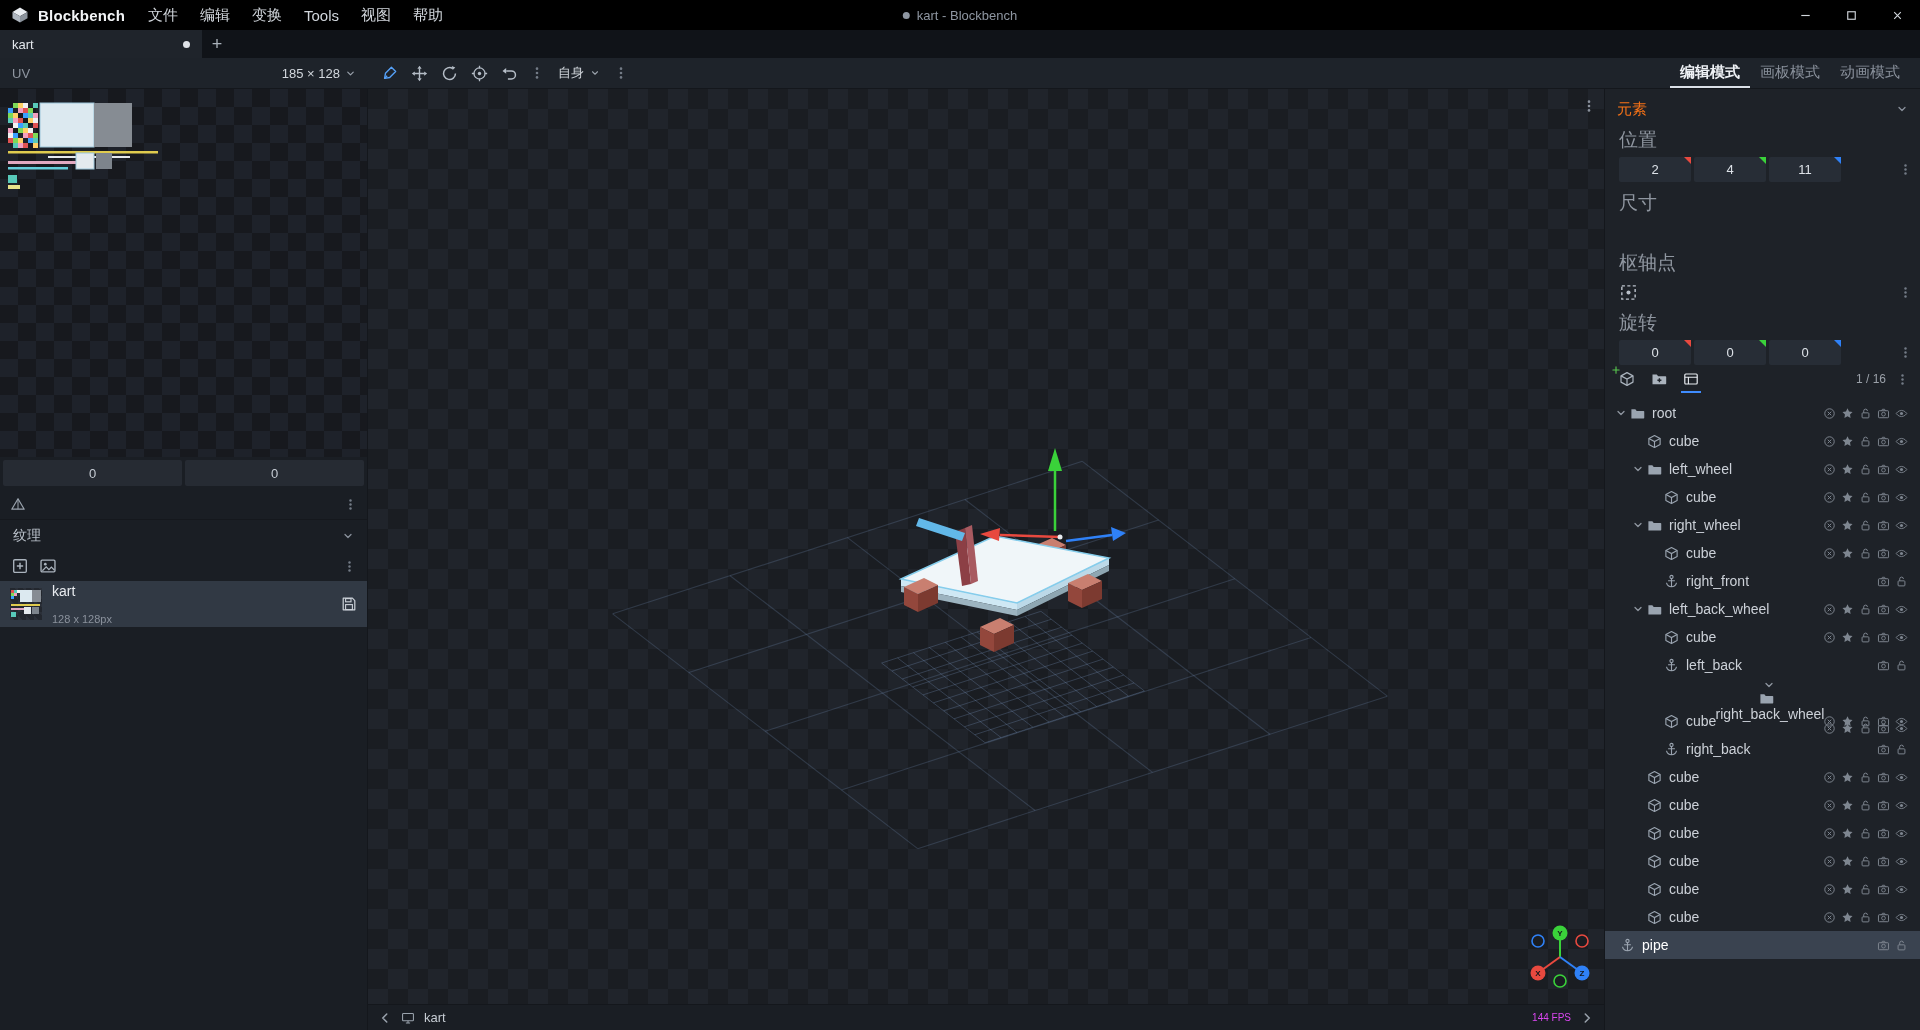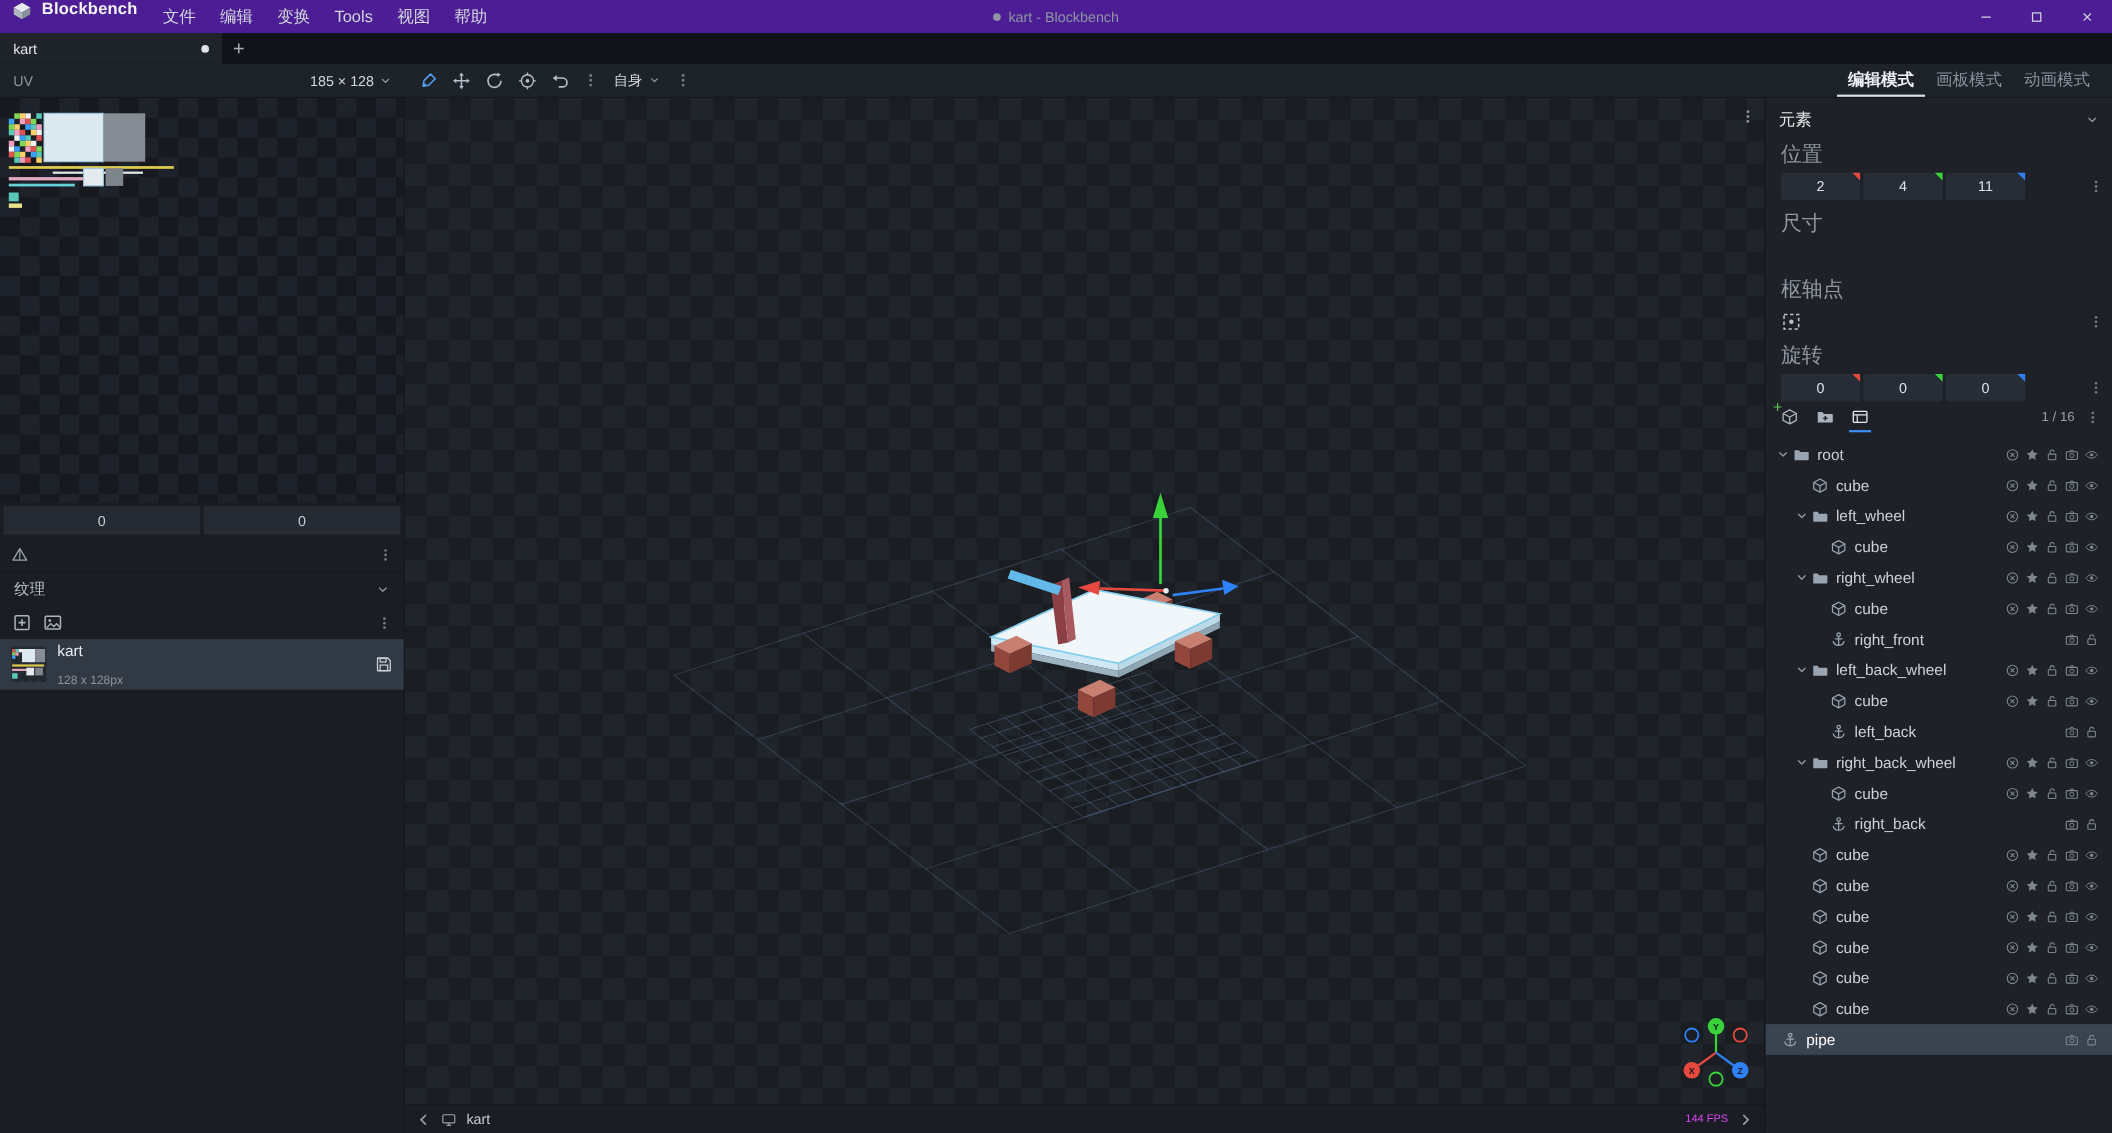--- a/index.html
+++ b/index.html
@@ -1,21 +1,21 @@
 <!DOCTYPE html>
 <html><head>
 <meta charset="utf-8">
 <style>
   *{box-sizing:border-box;margin:0;padding:0}
   html,body{width:1920px;height:1030px;overflow:hidden;background:#17191d;
     font-family:"Liberation Sans","DejaVu Sans",sans-serif;color:#cfd4dc}
   svg{display:block}
 
   
-  #titlebar{position:absolute;top:0;left:0;right:0;height:30px;display:flex;background:#4c1d95;z-index:6}
+  #titlebar{position:absolute;top:0;left:0;right:0;height:30px;display:flex;align-items:center;background:#000000;z-index:6}
   .logo{width:20px;height:20px;margin:0 8px 0 10px}
   .appname{font-size:15px;font-weight:700;color:#f2f4f6;letter-spacing:.2px}
   #menubar{display:flex;margin-left:12px;height:100%}
   .menu-item{padding:0 11px;display:flex;align-items:center;font-size:15px;color:#d2d7dd;cursor:default}
   .win-title{position:absolute;left:50%;top:0;height:30px;transform:translateX(-50%);display:flex;align-items:center;gap:7px;color:#8e96a1;font-size:13px}
   .win-title .dot{width:7px;height:7px;border-radius:50%;background:#8e96a1}
   .win-controls{margin-left:auto;display:flex;height:100%}
   .win-btn{width:46px;height:100%;display:flex;align-items:center;justify-content:center;color:#d2d7dd}
   .win-btn svg{width:15px;height:15px}
 
@@ -78,21 +78,21 @@
   #vp-dots{position:absolute;top:10px;right:8px;width:14px;height:14px;color:#8a919c}
   #vp-bar{position:absolute;left:0;right:0;bottom:0;height:26px;background:#1a1e24;display:flex;align-items:center;gap:9px;padding:0 10px;border-top:1px solid #14171c}
   #vp-bar .lbl{font-size:13px;color:#c6ccd3}
   #vp-bar .fps{margin-left:auto;font-size:10px;color:#d946ef}
   #vp-bar svg{width:14px;height:14px;color:#9aa3ad}
 
   
   #sidebar{position:absolute;top:89px;right:0;width:316px;bottom:0;background:#1e2228;border-left:1px solid #14171c;overflow:hidden}
   .panel-head{height:32px;display:flex;align-items:center;padding:0 12px}
   .panel-head.mt{margin-top:8px}
-  .panel-head .txt{font-size:15px;color:#e5e5e5}
+  .panel-head .txt{font-size:15px;color:#f97316}
   .sub-label{font-size:19px;color:#8f96a0;margin:2px 0 4px 14px}
   .sub-label.mt{margin-top:8px}
   .vec-row{display:flex;align-items:center;margin-left:14px;padding-right:8px;height:25px}
   .vec-inputs{display:flex;gap:3px}
   .vec-input{position:relative;width:72px;height:25px;background:#272d36;border-radius:2px;display:flex;align-items:center;justify-content:center;font-size:13px;color:#dde2e8}
   .vec-input .corner{position:absolute;top:0;right:0;width:0;height:0;border-top:7px solid;border-left:7px solid transparent}
   .row-dots{margin-left:auto;width:13px;height:13px;color:#737b86}
   .gap28{height:28px}
   .pivot-row{display:flex;align-items:center;margin:2px 0 2px 14px;padding-right:8px;height:24px}
   .pivot-row .pbtn{width:19px;height:19px;color:#b9c0c9}
@@ -889,21 +889,21 @@
         <span class="ol-label">left_back</span>
         <span class="ol-toggles">
           <svg viewBox="0 0 16 16">
             <use href="#i-camera"></use>
           </svg>
           <svg viewBox="0 0 16 16">
             <use href="#i-lock"></use>
           </svg>
         </span>
       </div>
-      <div class="ol-row" style="padding-left: 27px;">
+      <div class="ol-row" style="padding-left: 27px; flex-direction: column;">
         <svg viewBox="0 0 16 16" class="chev">
           <use href="#i-chev"></use>
         </svg>
         <svg viewBox="0 0 16 16" class="oli">
           <use href="#i-folder"></use>
         </svg>
         <span class="ol-label">right_back_wheel</span>
         <span class="ol-toggles">
           <svg viewBox="0 0 16 16">
             <use href="#i-circle-x"></use>

